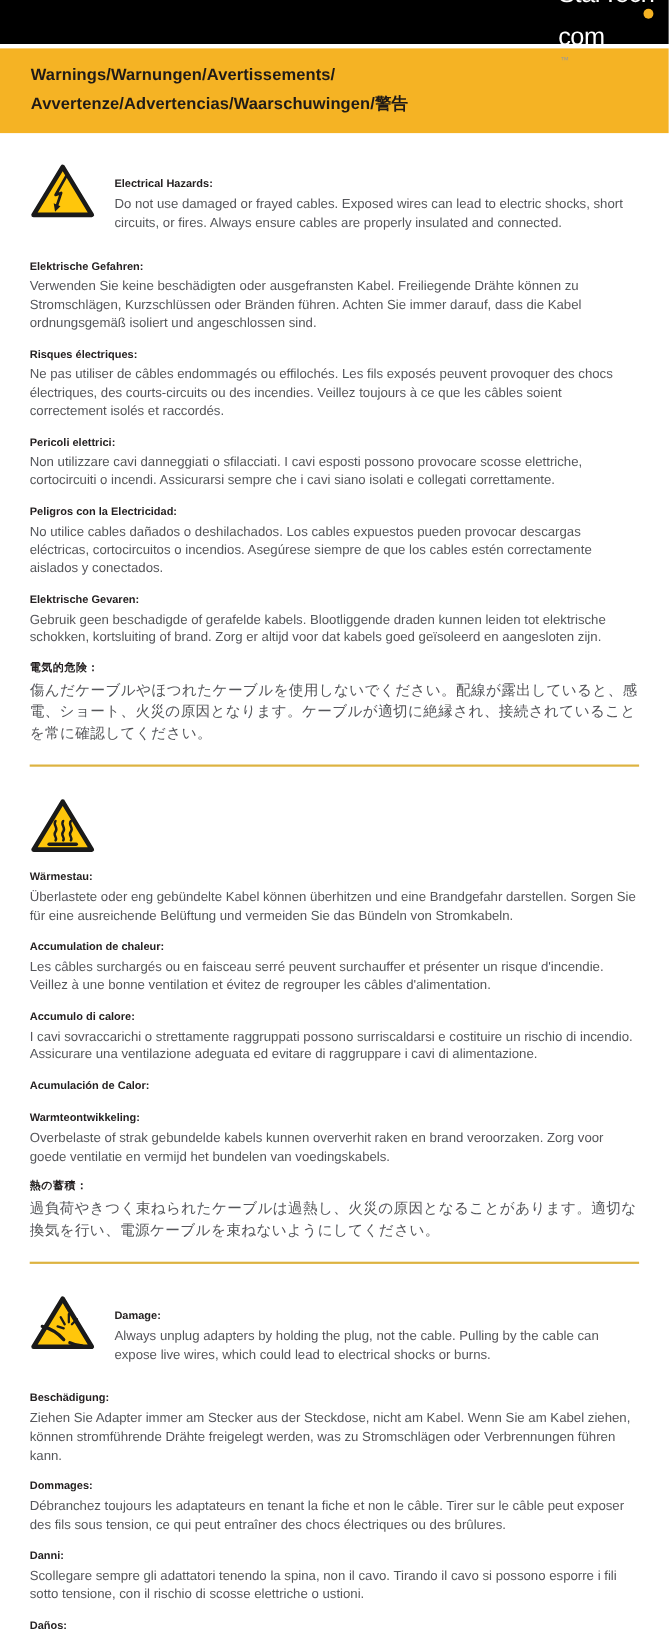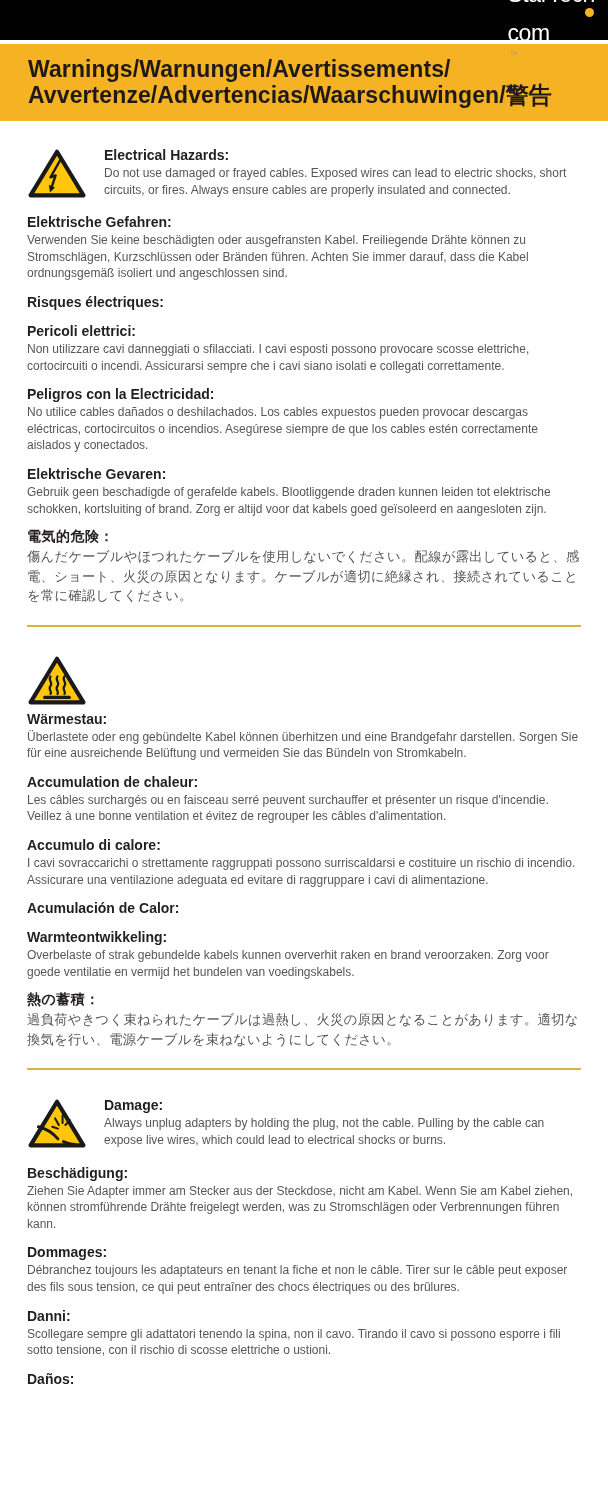--- a/index.html
+++ b/index.html
@@ -25,35 +25,35 @@
     margin:0 1px; align-self:flex-end; margin-bottom:3px;
   }
   .logo .tm { font-size:8px; color:#9a9a9a; margin-left:2px; align-self:flex-start; margin-top:3px; }
   .banner {
     margin-top:4px;
     background:#F5B324;
     padding:12px 28px 13px;
     box-sizing:border-box;
   }
   .banner .line {
-    font-size:23px;
+    font-size:15px;
     line-height:26px;
     font-weight:bold;
     color:#1F1A17;
     letter-spacing:0.1px;
   }
   main { padding:26px 27px 6px; }
   section { margin:0; }
   .lead { display:flex; gap:17px; margin-bottom:4px; }
   .icon-wrap { flex:0 0 60px; width:60px; padding-top:1px; }
   .icon-wrap svg { display:block; width:60px; height:52px; }
   .block { margin-bottom:12px; }
   .block h3 {
-    margin:0 0 1px;
-    font-size:14px;
+    margin:12px 0 1px;
+    font-size:10px;
     line-height:17px;
     font-weight:bold;
     color:#231F20;
   }
   .block p {
     margin:0;
     font-size:12px;
     line-height:16.6px;
     color:#55565A;
   }
@@ -97,20 +97,21 @@
         <h3>Electrical Hazards:</h3>
         <p>Do not use damaged or frayed cables. Exposed wires can lead to electric shocks, short circuits, or fires. Always ensure cables are properly insulated and connected.</p>
       </div>
     </div>
     <div class="block">
       <h3>Elektrische Gefahren:</h3>
       <p>Verwenden Sie keine beschädigten oder ausgefransten Kabel. Freiliegende Drähte können zu Stromschlägen, Kurzschlüssen oder Bränden führen. Achten Sie immer darauf, dass die Kabel ordnungsgemäß isoliert und angeschlossen sind.</p>
     </div>
     <div class="block">
       <h3>Risques électriques:</h3>
+      <p>Ne pas utiliser de câbles endommagés ou effilochés. Les fils exposés peuvent provoquer des chocs électriques, des courts-circuits ou des incendies. Veillez toujours à ce que les câbles soient correctement isolés et raccordés.</p>
     </div>
     <div class="block">
       <h3>Pericoli elettrici:</h3>
       <p>Non utilizzare cavi danneggiati o sfilacciati. I cavi esposti possono provocare scosse elettriche, cortocircuiti o incendi. Assicurarsi sempre che i cavi siano isolati e collegati correttamente.</p>
     </div>
     <div class="block">
       <h3>Peligros con la Electricidad:</h3>
       <p>No utilice cables dañados o deshilachados. Los cables expuestos pueden provocar descargas eléctricas, cortocircuitos o incendios. Asegúrese siempre de que los cables estén correctamente aislados y conectados.</p>
     </div>
     <div class="block">

